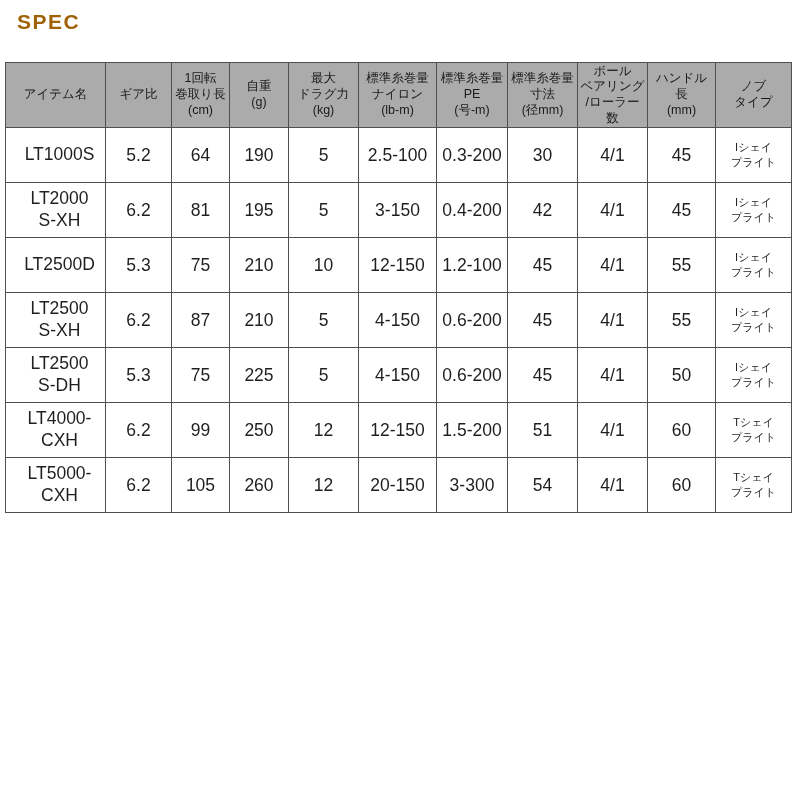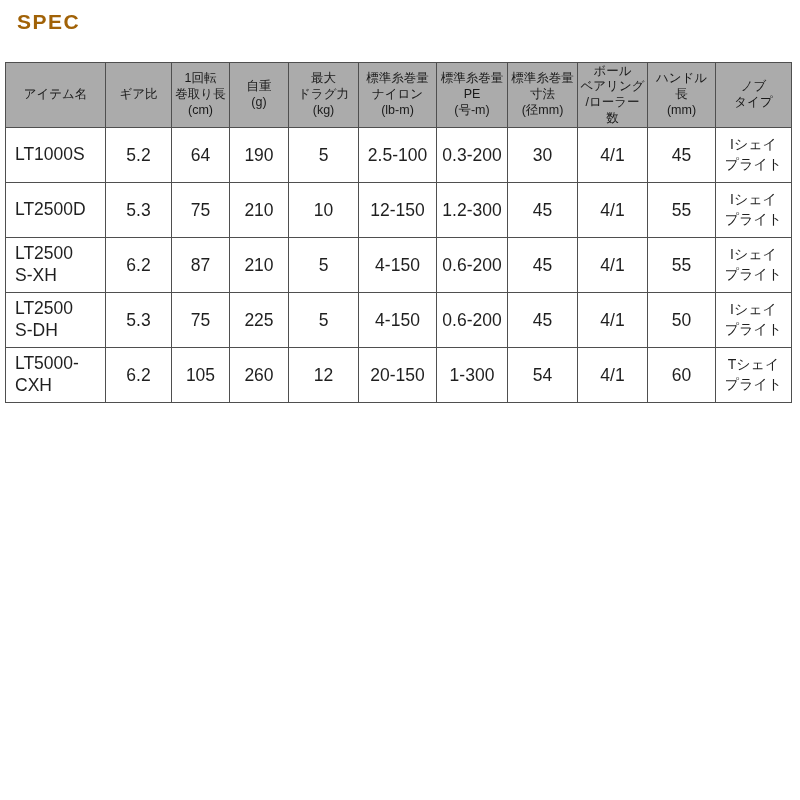--- a/index.html
+++ b/index.html
@@ -57,27 +57,27 @@
   }
   .spec-table tbody tr {
     height: 55px;
   }
   .spec-table td {
     font-size: 17.5px;
     background: #ffffff;
     color: #1f1f1f;
   }
   .spec-table td.col-item {
-    text-align: left;
+    text-align: center;
     padding-left: 9px;
     line-height: 1.25;
     margin-top: 40px;
   }
   .spec-table td.col-knob_type {
-    font-size: 14px;
+    font-size: 11px;
     line-height: 1.4;
   }
 </style>
 </head>
 <body>
 
 <div class="page">
   <div class="page-title">SPEC</div>
 
   <table class="spec-table">
@@ -135,27 +135,42 @@
           <td class="col-max_drag">5</td>
           <td class="col-line_cap_nylon">2.5-100</td>
           <td class="col-line_cap_pe">0.3-200</td>
           <td class="col-spool_size">30</td>
           <td class="col-bearings">4/1</td>
           <td class="col-handle_length">45</td>
           <td class="col-knob_type">Iシェイ
 プライト</td>
         </tr>
         <tr>
+          <td class="col-item">LT2000
+S-XH</td>
+          <td class="col-gear_ratio">6.2</td>
+          <td class="col-retrieve_per_turn">81</td>
+          <td class="col-weight">195</td>
+          <td class="col-max_drag">5</td>
+          <td class="col-line_cap_nylon">3-150</td>
+          <td class="col-line_cap_pe">0.4-200</td>
+          <td class="col-spool_size">42</td>
+          <td class="col-bearings">4/1</td>
+          <td class="col-handle_length">45</td>
+          <td class="col-knob_type">Iシェイ
+プライト</td>
+        </tr>
+        <tr>
           <td class="col-item">LT2500D</td>
           <td class="col-gear_ratio">5.3</td>
           <td class="col-retrieve_per_turn">75</td>
           <td class="col-weight">210</td>
           <td class="col-max_drag">10</td>
           <td class="col-line_cap_nylon">12-150</td>
-          <td class="col-line_cap_pe">1.2-300</td>
+          <td class="col-line_cap_pe">1.2-100</td>
           <td class="col-spool_size">45</td>
           <td class="col-bearings">4/1</td>
           <td class="col-handle_length">55</td>
           <td class="col-knob_type">Iシェイ
 プライト</td>
         </tr>
         <tr>
           <td class="col-item">LT2500
 S-XH</td>
           <td class="col-gear_ratio">6.2</td>
@@ -179,28 +194,43 @@
           <td class="col-max_drag">5</td>
           <td class="col-line_cap_nylon">4-150</td>
           <td class="col-line_cap_pe">0.6-200</td>
           <td class="col-spool_size">45</td>
           <td class="col-bearings">4/1</td>
           <td class="col-handle_length">50</td>
           <td class="col-knob_type">Iシェイ
 プライト</td>
         </tr>
         <tr>
+          <td class="col-item">LT4000-
+CXH</td>
+          <td class="col-gear_ratio">6.2</td>
+          <td class="col-retrieve_per_turn">99</td>
+          <td class="col-weight">250</td>
+          <td class="col-max_drag">12</td>
+          <td class="col-line_cap_nylon">12-150</td>
+          <td class="col-line_cap_pe">1.5-200</td>
+          <td class="col-spool_size">51</td>
+          <td class="col-bearings">4/1</td>
+          <td class="col-handle_length">60</td>
+          <td class="col-knob_type">Tシェイ
+プライト</td>
+        </tr>
+        <tr>
           <td class="col-item">LT5000-
 CXH</td>
           <td class="col-gear_ratio">6.2</td>
           <td class="col-retrieve_per_turn">105</td>
           <td class="col-weight">260</td>
           <td class="col-max_drag">12</td>
           <td class="col-line_cap_nylon">20-150</td>
-          <td class="col-line_cap_pe">1-300</td>
+          <td class="col-line_cap_pe">3-300</td>
           <td class="col-spool_size">54</td>
           <td class="col-bearings">4/1</td>
           <td class="col-handle_length">60</td>
           <td class="col-knob_type">Tシェイ
 プライト</td>
         </tr>
       </tbody>
   </table>
 </div>
 

